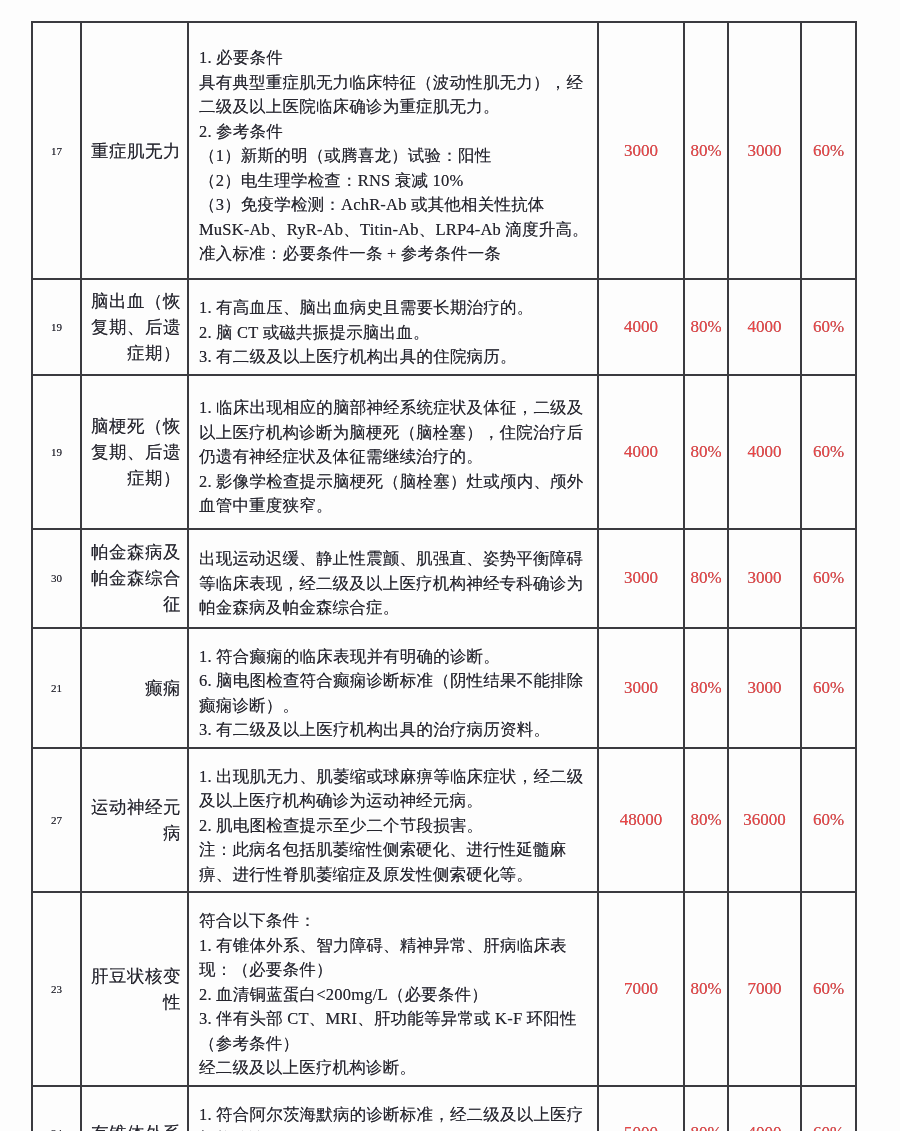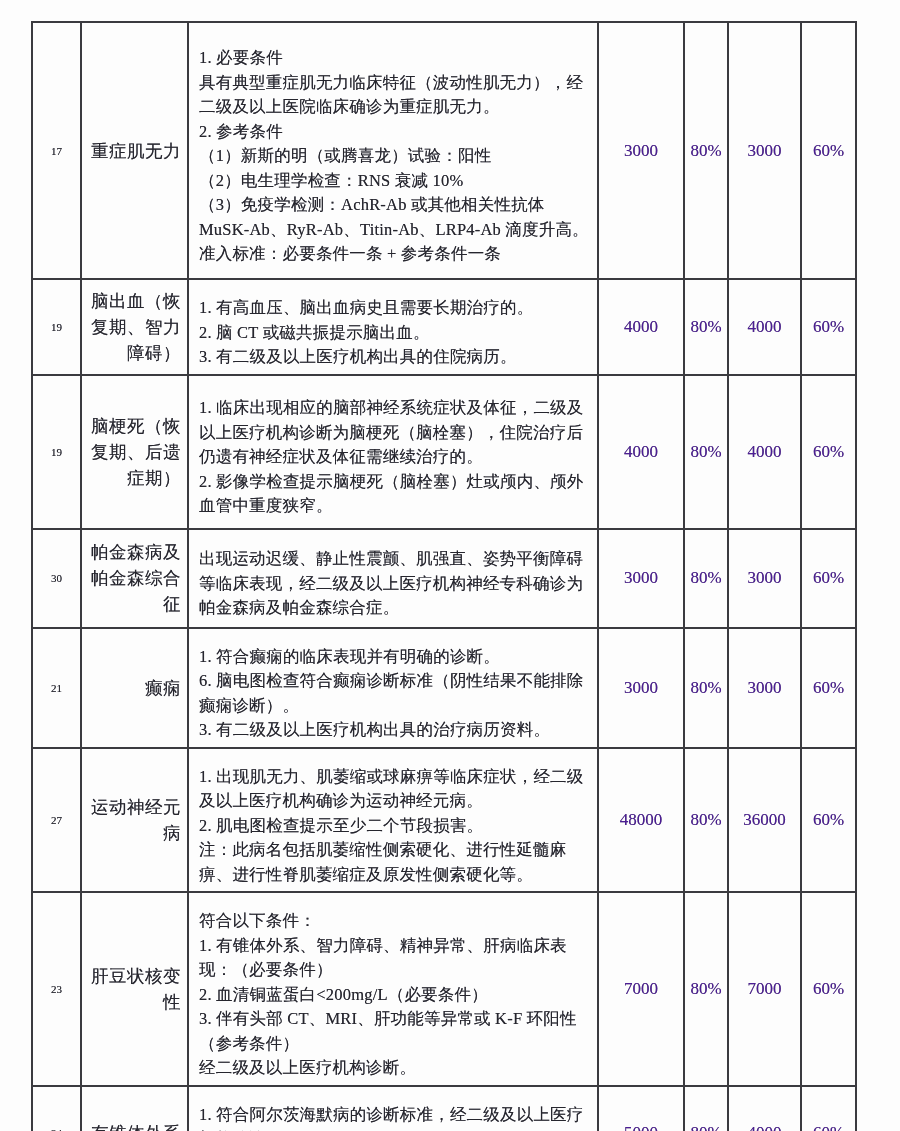--- a/index.html
+++ b/index.html
@@ -48,21 +48,21 @@
     text-align: left;
     font-size: 16.5px;
     line-height: 24.5px;
     padding: 16px 8px 4px 10px;
     white-space: pre-line;
     letter-spacing: 0.2px;
   }
   td.c-val {
     text-align: center;
     font-size: 17px;
-    color: #4c1d95;
+    color: #ef4444;
     padding: 0;
   }
   
   tr.r0 { height: 257px; }
   tr.r1 { height: 73px;  }
   tr.r2 { height: 154px; }
   tr.r3 { height: 99px;  }
   tr.r4 { height: 108px; }
   tr.r5 { height: 126px; }
   tr.r6 { height: 176px; }
@@ -93,21 +93,21 @@
 （2）电生理学检查：RNS 衰减 10%
 （3）免疫学检测：AchR-Ab 或其他相关性抗体MuSK-Ab、RyR-Ab、Titin-Ab、LRP4-Ab 滴度升高。
 准入标准：必要条件一条 + 参考条件一条</td>
         <td class="c-val">3000</td>
         <td class="c-val">80%</td>
         <td class="c-val">3000</td>
         <td class="c-val">60%</td>
       </tr>
       <tr class="r1">
         <td class="c-no">19</td>
-        <td class="c-name">脑出血（恢复期、智力障碍）</td>
+        <td class="c-name">脑出血（恢复期、后遗症期）</td>
         <td class="c-crit">1. 有高血压、脑出血病史且需要长期治疗的。
 2. 脑 CT 或磁共振提示脑出血。
 3. 有二级及以上医疗机构出具的住院病历。</td>
         <td class="c-val">4000</td>
         <td class="c-val">80%</td>
         <td class="c-val">4000</td>
         <td class="c-val">60%</td>
       </tr>
       <tr class="r2">
         <td class="c-no">19</td>

